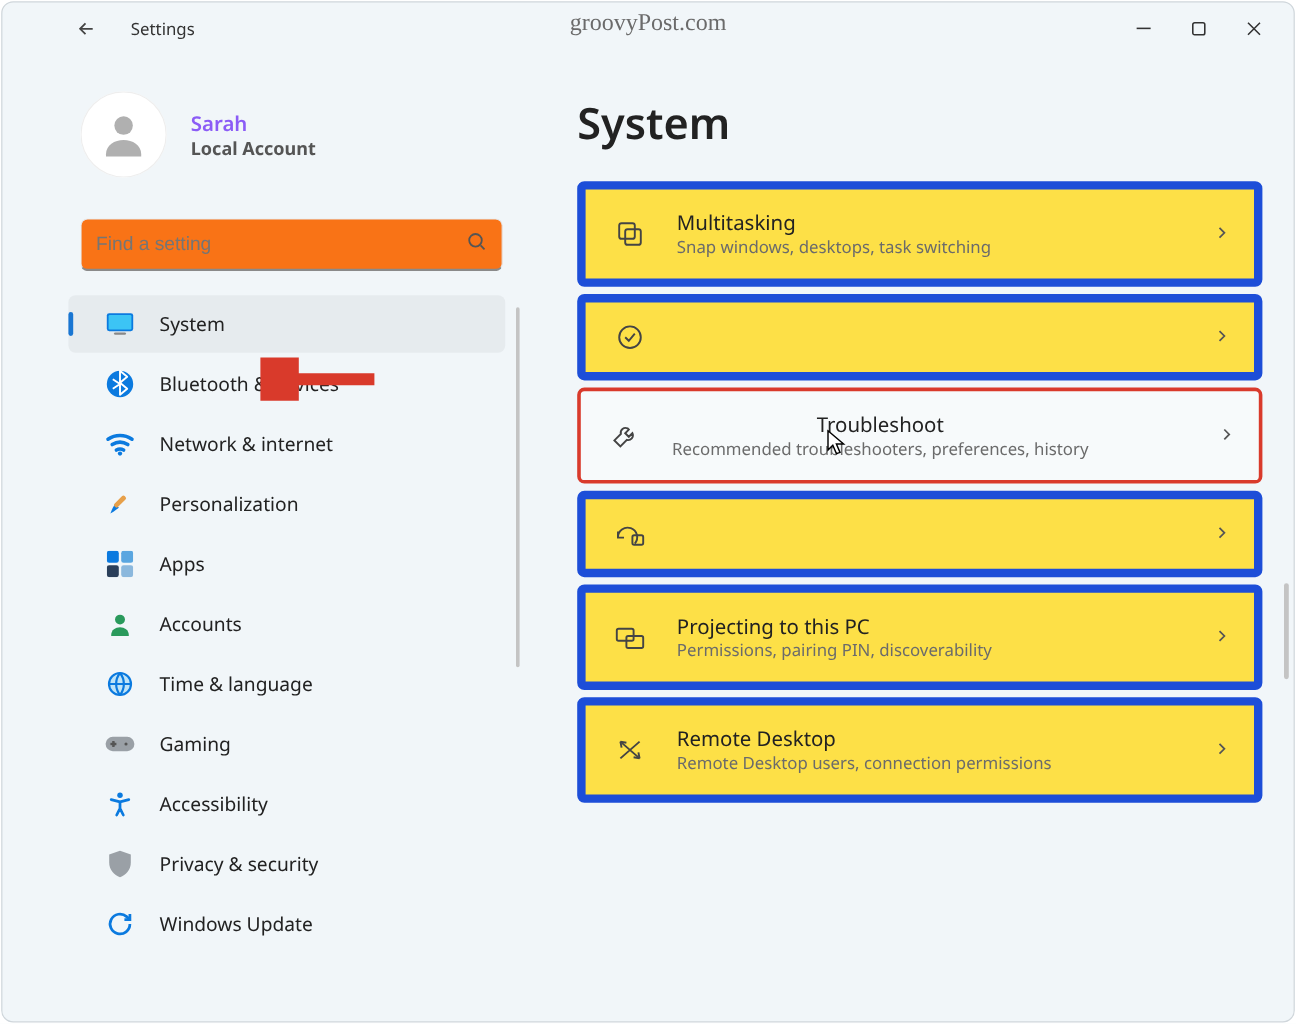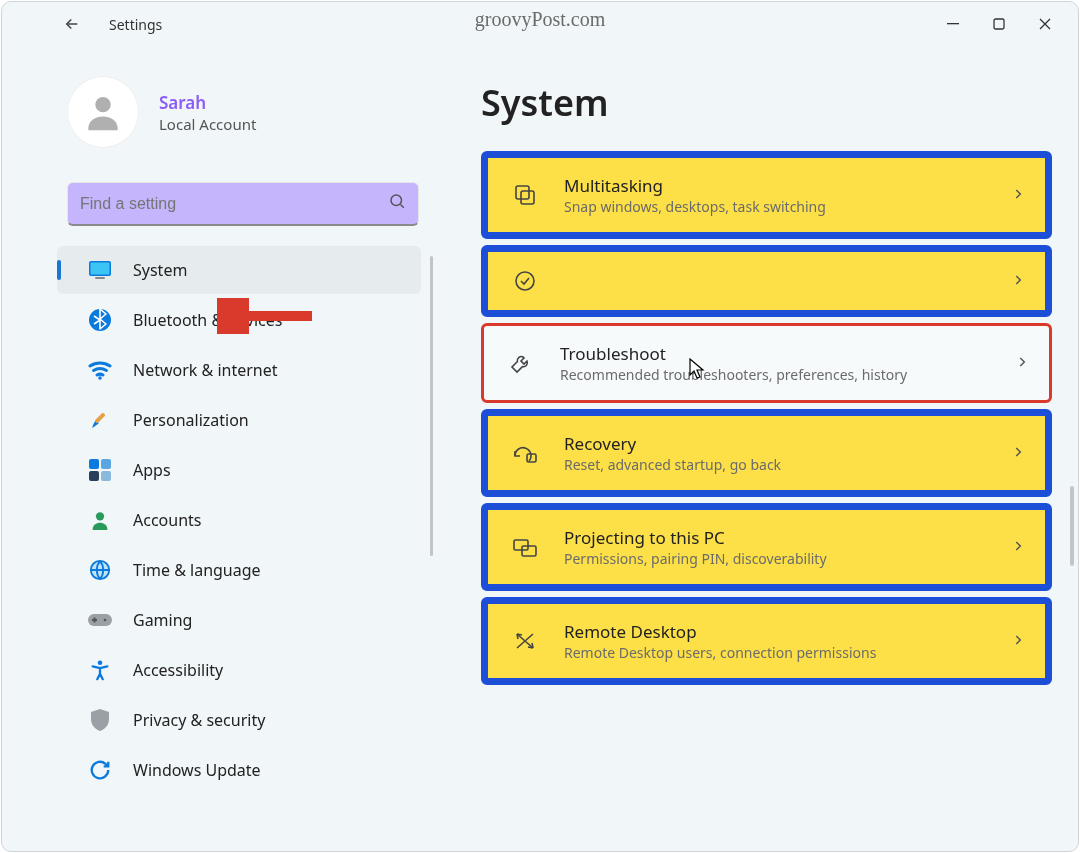--- a/index.html
+++ b/index.html
@@ -13,23 +13,23 @@
   .titlebar .watermark { position:absolute; left:50%; top:6px; transform:translateX(-50%); font-family: Georgia, 'Times New Roman', serif; font-size:20px; color:#6b6b6b; }
   .titlebar .winbtn { width:46px; height:32px; display:flex; align-items:center; justify-content:center; color:#333; }
 
   .body { display:flex; height: calc(100% - 44px); }
 
   .sidebar { width:398px; min-width:398px; padding: 30px 6px 0 0; position:relative; }
   .profile { display:flex; align-items:center; padding: 0 0 24px 28px; }
   .avatar { width:72px; height:72px; border-radius:50%; background:#fff; display:flex; align-items:center; justify-content:center; margin-right:20px; box-shadow: inset 0 0 0 1px #eee; }
   .avatar svg { width:44px; height:44px; fill:#b0b0b0; }
   .profile .name { font-weight:600; font-size:17px; color:#8b5cf6; }
-  .profile .sub { font-size:15px; color:#555; }
-
-  .search { margin: 10px 12px 20px 28px; height:44px; background:#c4b5fd; border:1px solid #e6e6e8; border-bottom:2px solid #8a8a8a; border-radius:6px; display:flex; align-items:center; padding:0 12px; }
+  .profile .sub { font-size:15px; color:#555;font-weight:bold; }
+
+  .search { margin: 10px 12px 20px 28px; height:44px; background:#f97316; border:1px solid #e6e6e8; border-bottom:2px solid #8a8a8a; border-radius:6px; display:flex; align-items:center; padding:0 12px; }
   .search input { flex:1; border:none; outline:none; background:transparent; font-size:16px; color:#333; }
   .search .sicon { color:#555; }
 
   .nav { margin-top:10px; position:relative; }
   .nav-item { display:flex; align-items:center; height:48px; padding-left:30px; font-size:16px; color:#222; cursor:pointer; border-radius:6px; margin:2px 10px 2px 18px; position:relative; }
   .nav-item.active { background:#e6ebee; }
   .nav-item.active::before { content:""; position:absolute; left:0; top:14px; width:4px; height:20px; background:#1976d2; border-radius:3px; }
   .nav-item .nicon { width:26px; height:26px; margin-right:20px; display:flex; align-items:center; justify-content:center; }
   .nav-scroll-thumb { position:absolute; right:-2px; top:10px; width:3px; height:300px; background:#c4c4c4; border-radius:2px; }
 
@@ -252,21 +252,21 @@
               <svg width="24" height="24" viewBox="0 0 24 24" fill="none" stroke="currentColor" stroke-width="1.6">
                 <circle cx="12" cy="12" r="9"></circle>
                 <path d="M8 12l3 3 5-6"></path>
               </svg>
             </span>
           <span class="chev"><svg width="14" height="14" viewBox="0 0 24 24" fill="none" stroke="currentColor" stroke-width="2.5">
                 <path d="M9 5l7 7-7 7"></path>
               </svg></span>
         </div>
 
-        <div class="card highlight" style="position:relative;">
+        <div class="card highlight" style="position:relative;text-align:center;">
           <span class="cicon">
               <svg width="24" height="24" viewBox="0 0 24 24" fill="none" stroke="currentColor" stroke-width="1.6">
                 <path d="M14 6a4 4 0 00-5.6 4.6L3 16l5 5 5.4-5.4A4 4 0 0018 10l-3 3-3-3 3-3z"></path>
               </svg>
             </span>
           <div class="ctext">
               <div class="ctitle">Troubleshoot</div>
               <div class="cdesc">Recommended troubleshooters, preferences, history</div>
             </div>
           <span class="chev"><svg width="14" height="14" viewBox="0 0 24 24" fill="none" stroke="currentColor" stroke-width="2.5">
@@ -278,24 +278,20 @@
         </div>
 
         <div class="card">
           <span class="cicon">
               <svg width="26" height="22" viewBox="0 0 26 22" fill="none" stroke="currentColor" stroke-width="1.6">
                 <path d="M3 14a8 8 0 1114 5"></path>
                 <path d="M3 9v5h5"></path>
                 <rect x="15" y="12" width="9" height="8" rx="1.5"></rect>
               </svg>
             </span>
-          <div class="ctext">
-              <div class="ctitle">Recovery</div>
-              <div class="cdesc">Reset, advanced startup, go back</div>
-            </div>
           <span class="chev"><svg width="14" height="14" viewBox="0 0 24 24" fill="none" stroke="currentColor" stroke-width="2.5">
                 <path d="M9 5l7 7-7 7"></path>
               </svg></span>
         </div>
 
         <div class="card">
           <span class="cicon">
               <svg width="26" height="22" viewBox="0 0 26 22" fill="none" stroke="currentColor" stroke-width="1.6">
                 <rect x="2" y="4" width="14" height="10" rx="1.5"></rect>
                 <rect x="10" y="10" width="14" height="10" rx="1.5"></rect>

